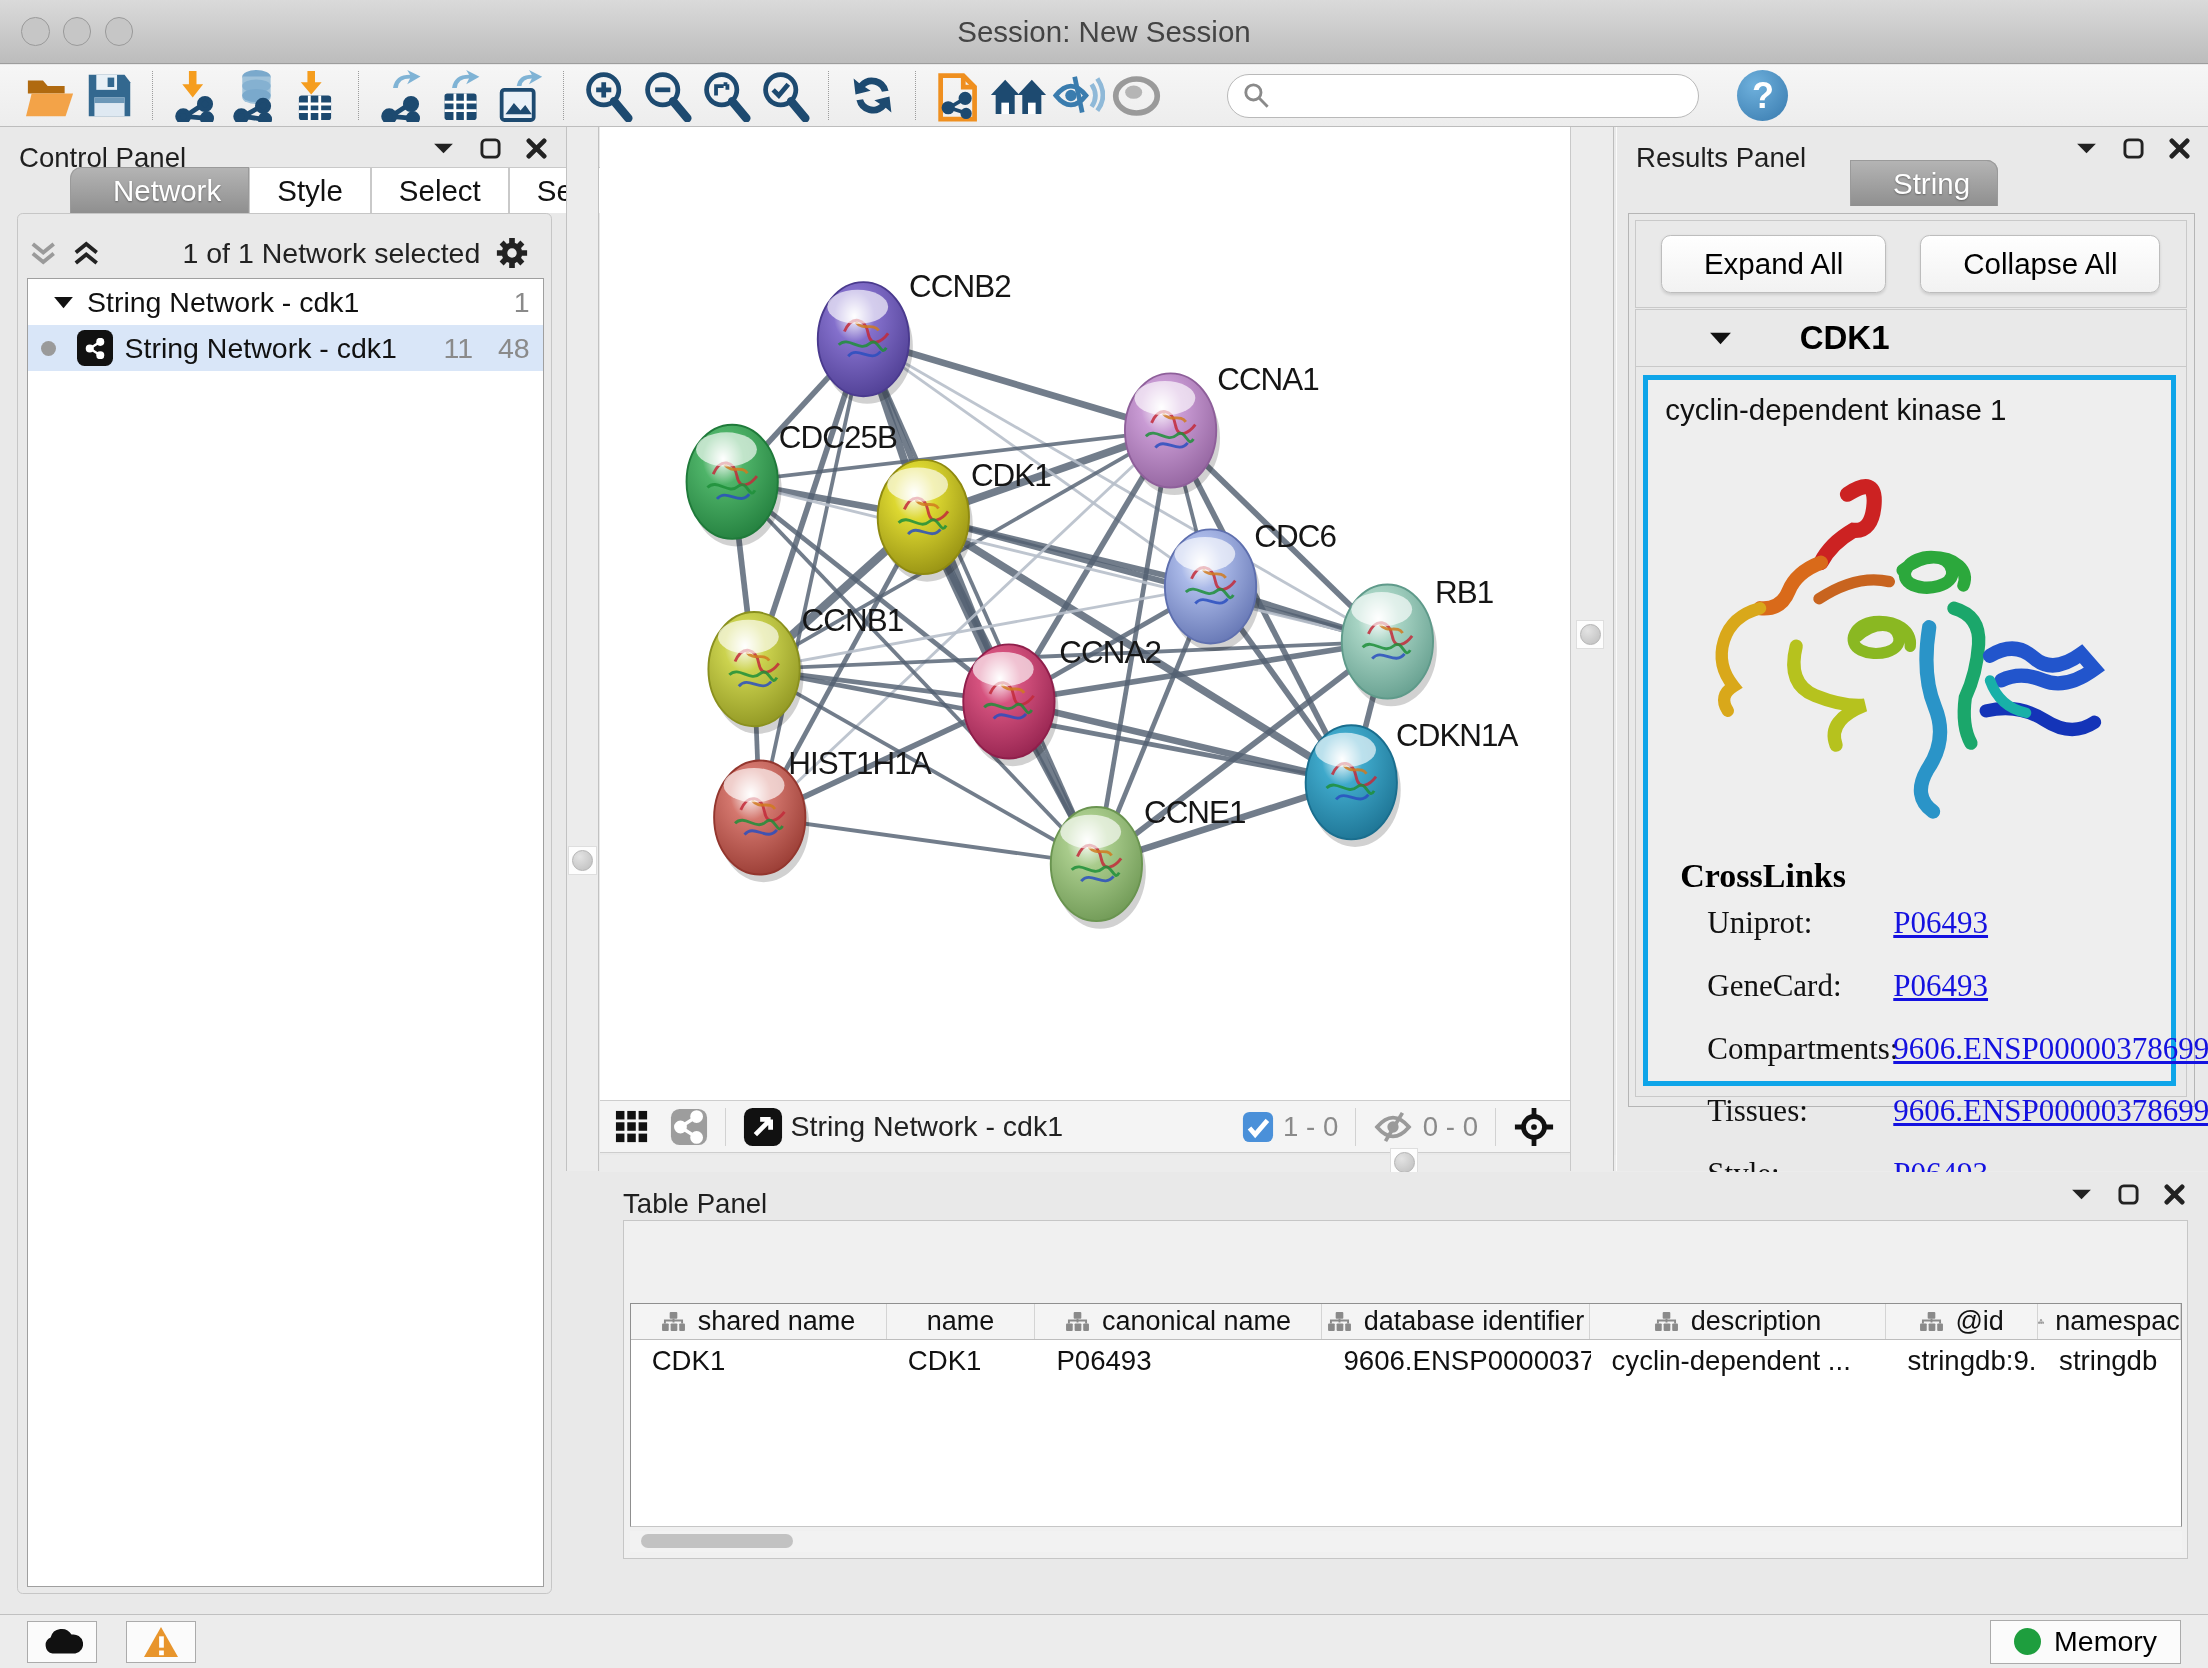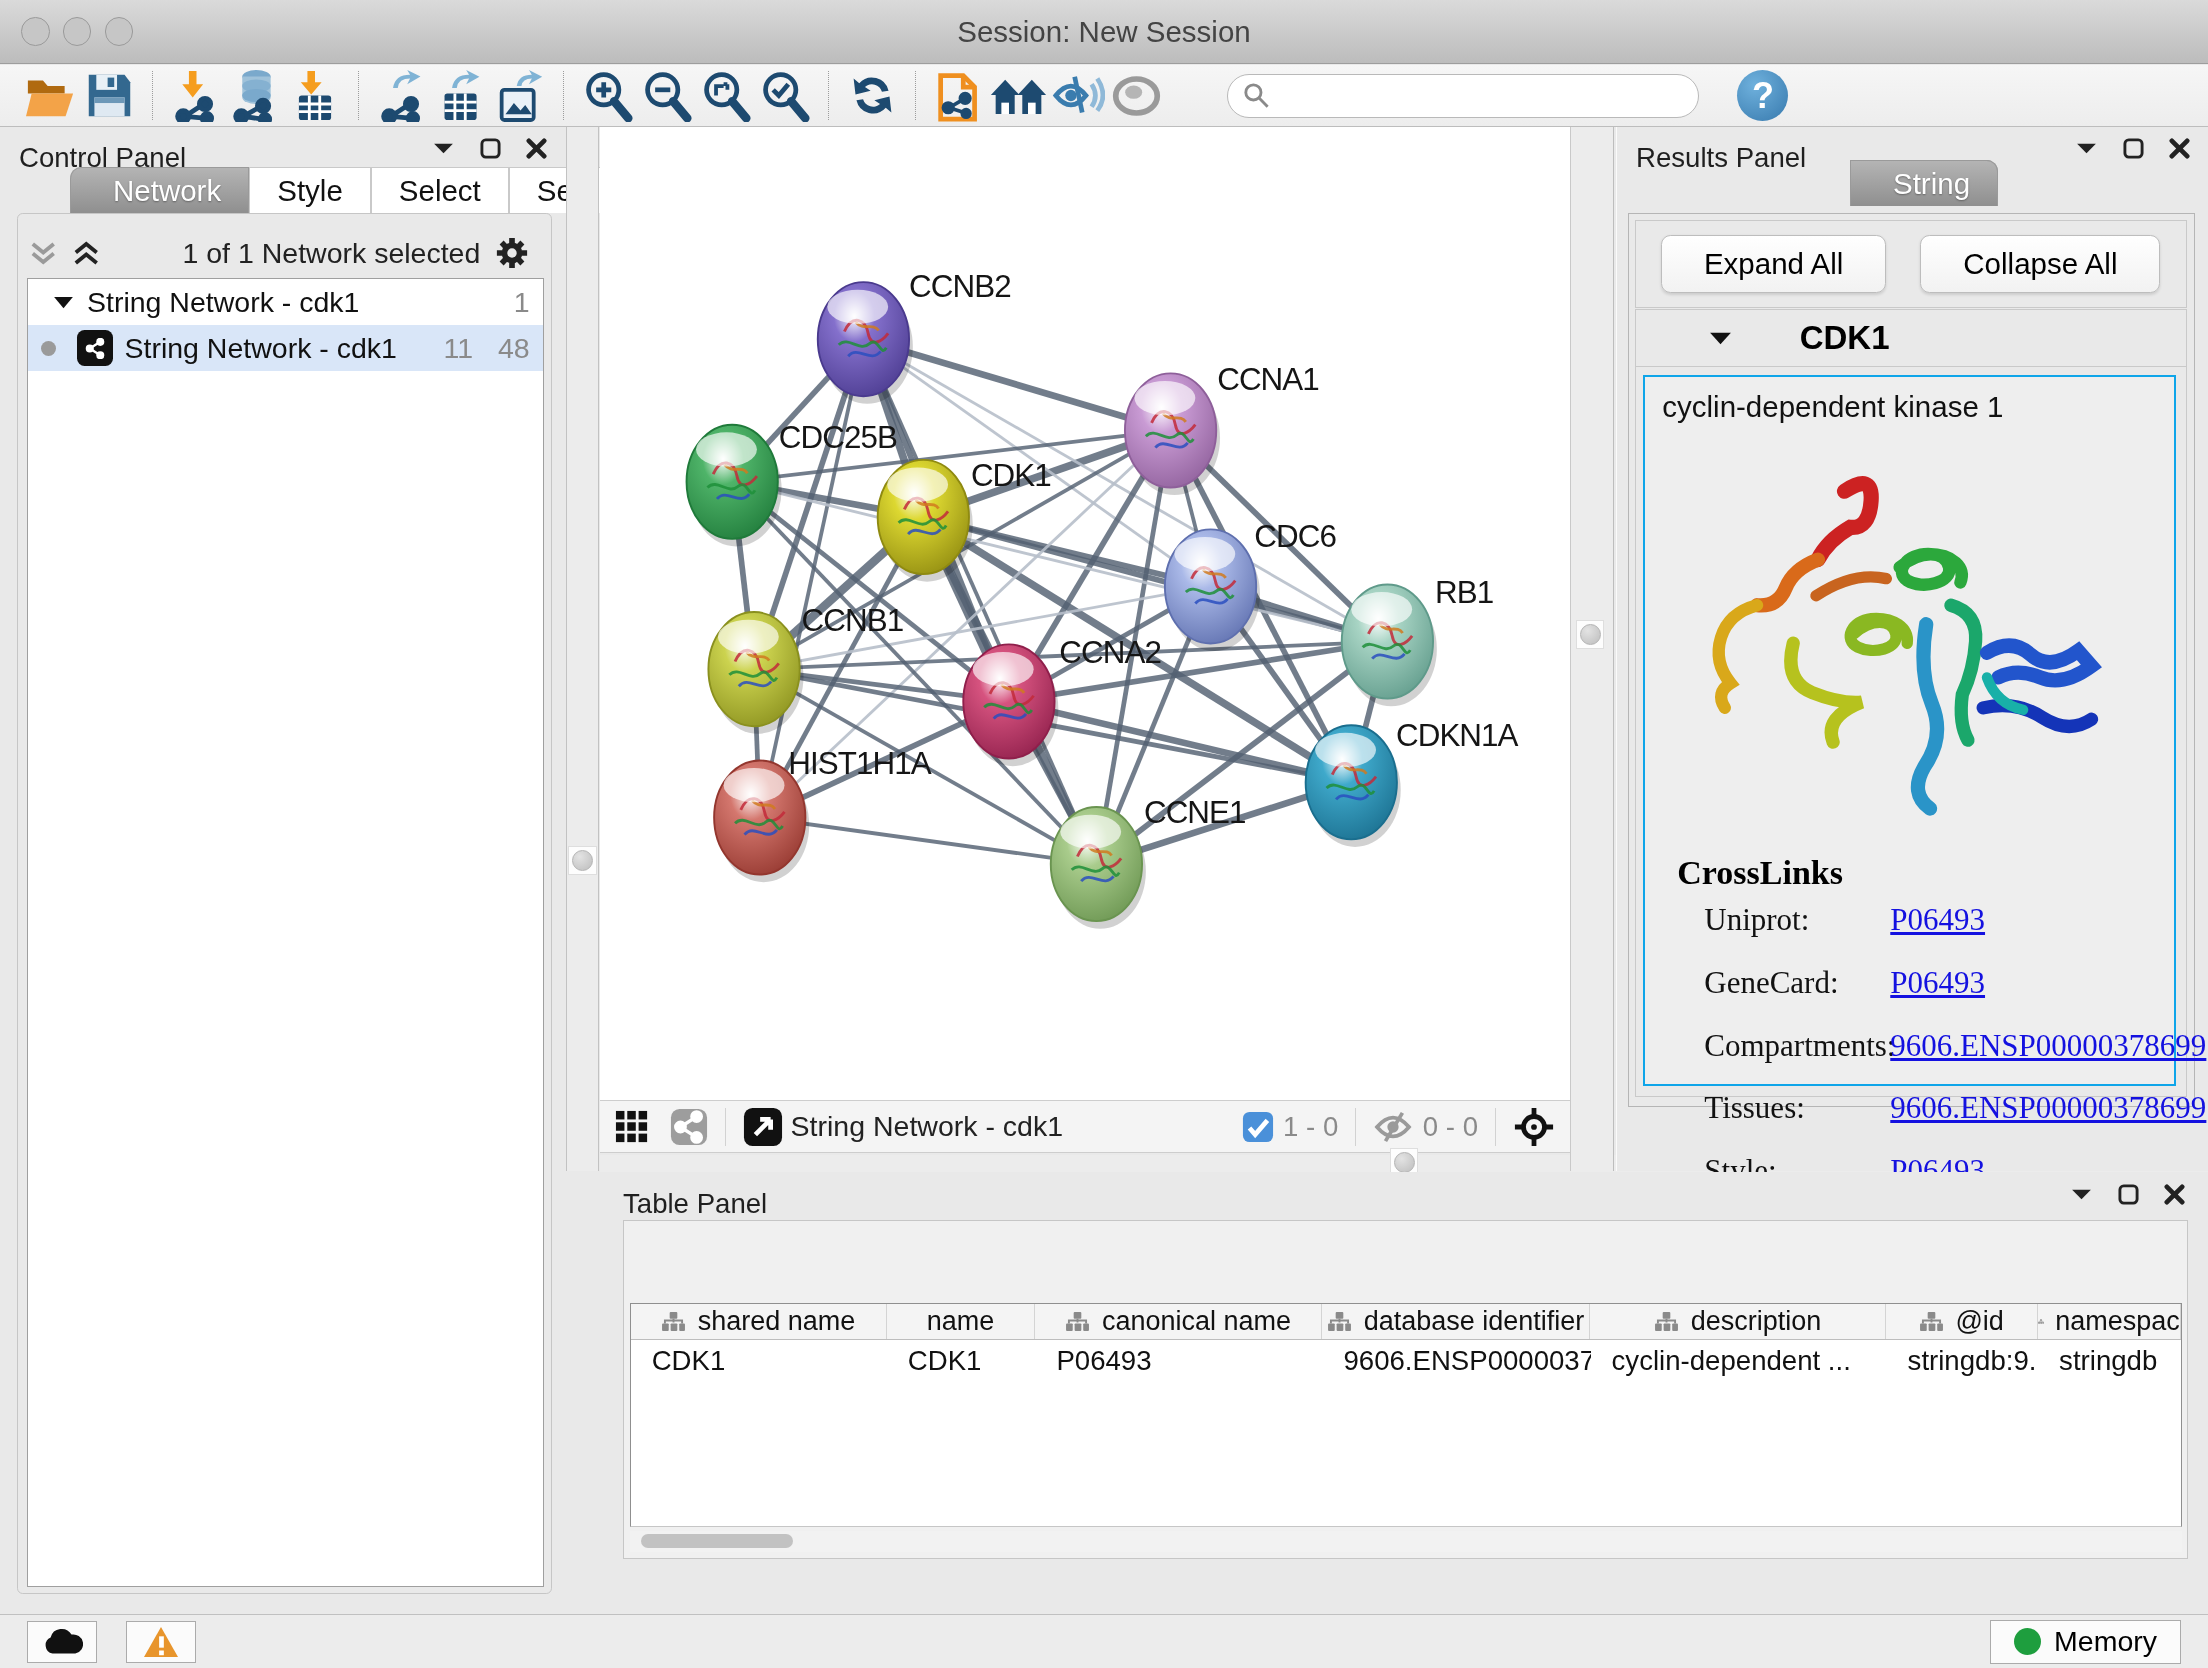--- a/index.html
+++ b/index.html
@@ -80,21 +80,21 @@
   #rp-tab { left:1850px; top:167px; }
   #rp-card { left:1628px; top:213px; width:567px; height:894px; background:#e9e9e9; border:1.9px solid #b5b5b5; }
   #rp-btnbox { left:5.7px; top:5.7px; width:552px; height:88px; border:1.9px solid #c9c9c9; display:flex;
      align-items:center; justify-content:center; gap:34px; }
   .rp-btn { background:linear-gradient(#ffffff,#f2f2f2); border:1px solid #bdbdbd; border-radius:9.5px;
      font-size:29.5px; padding:11px 42px; box-shadow:0 1.9px 2.9px rgba(0,0,0,.12); }
   #rp-section { left:5.7px; top:95px; width:552px; height:788px; border:1.9px solid #c9c9c9; }
   #rp-sec-head { height:57px; display:flex; align-items:center; gap:67px; padding-left:72px;
      border-bottom:1.9px solid #c9c9c9; }
   #rp-gene { font-size:33px; font-weight:bold; }
-  #rp-sec-body { position:absolute; left:7.6px; top:65px; width:533px; height:711px; border:2px solid #0ea5e9; background:#eeeeee; }
+  #rp-sec-body { position:absolute; left:7.6px; top:65px; width:533px; height:711px; border:5px solid #0ea5e9; background:#eeeeee; }
   #rp-desc { position:absolute; left:17px; top:13.3px; font-size:29.5px; color:#111; }
   #protein-img { position:absolute; left:57px; top:76px; }
   .xl-title { position:absolute; left:32px; top:477px; font-family:"Liberation Serif", serif;
      font-weight:bold; font-size:34px; color:#000; }
   .xl-row { position:absolute; font-family:"Liberation Serif", serif; font-size:31px; color:#111; left:59px; }
   .xl-link { position:absolute; font-family:"Liberation Serif", serif; font-size:31px; left:245px;
      color:#1411e0; text-decoration:underline; }
 
   
   #table-panel { left:600px; top:1172px; width:1608px; height:441px; background:#e9e9e9; }

